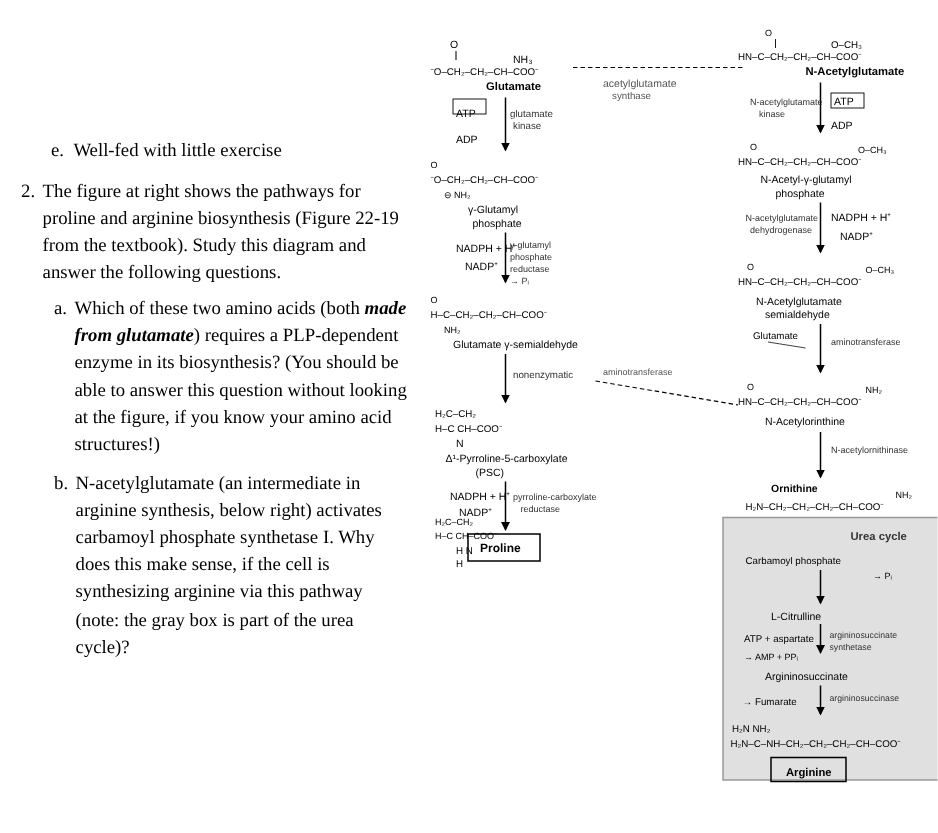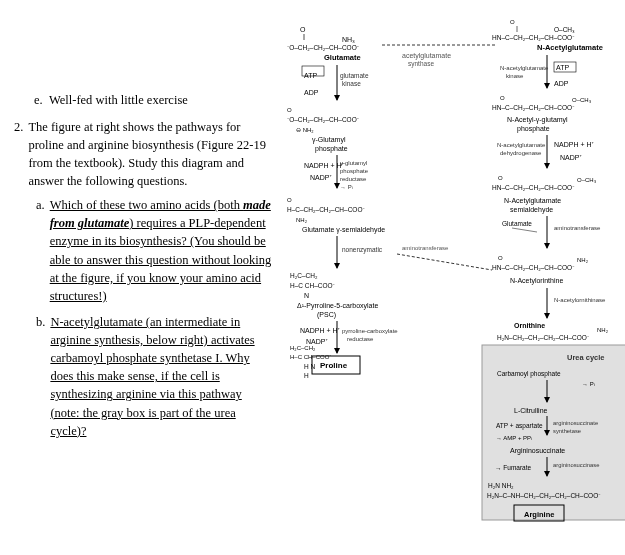--- a/index.html
+++ b/index.html
@@ -60,21 +60,20 @@
       display: flex;
       gap: 5px;
       font-size: 12.5px;
       line-height: 1.45;
     }
     .sub-item-letter {
       flex-shrink: 0;
     }
     .sub-item-text {
       line-height: 1.45;
-      text-decoration: underline;
     }
     em { font-style: italic; }
     strong { font-weight: bold; }
     
     .diagram-area {
       position: relative;
       width: 355px;
       height: 520px;
       font-size: 9px;
       font-family: Arial, sans-serif;

